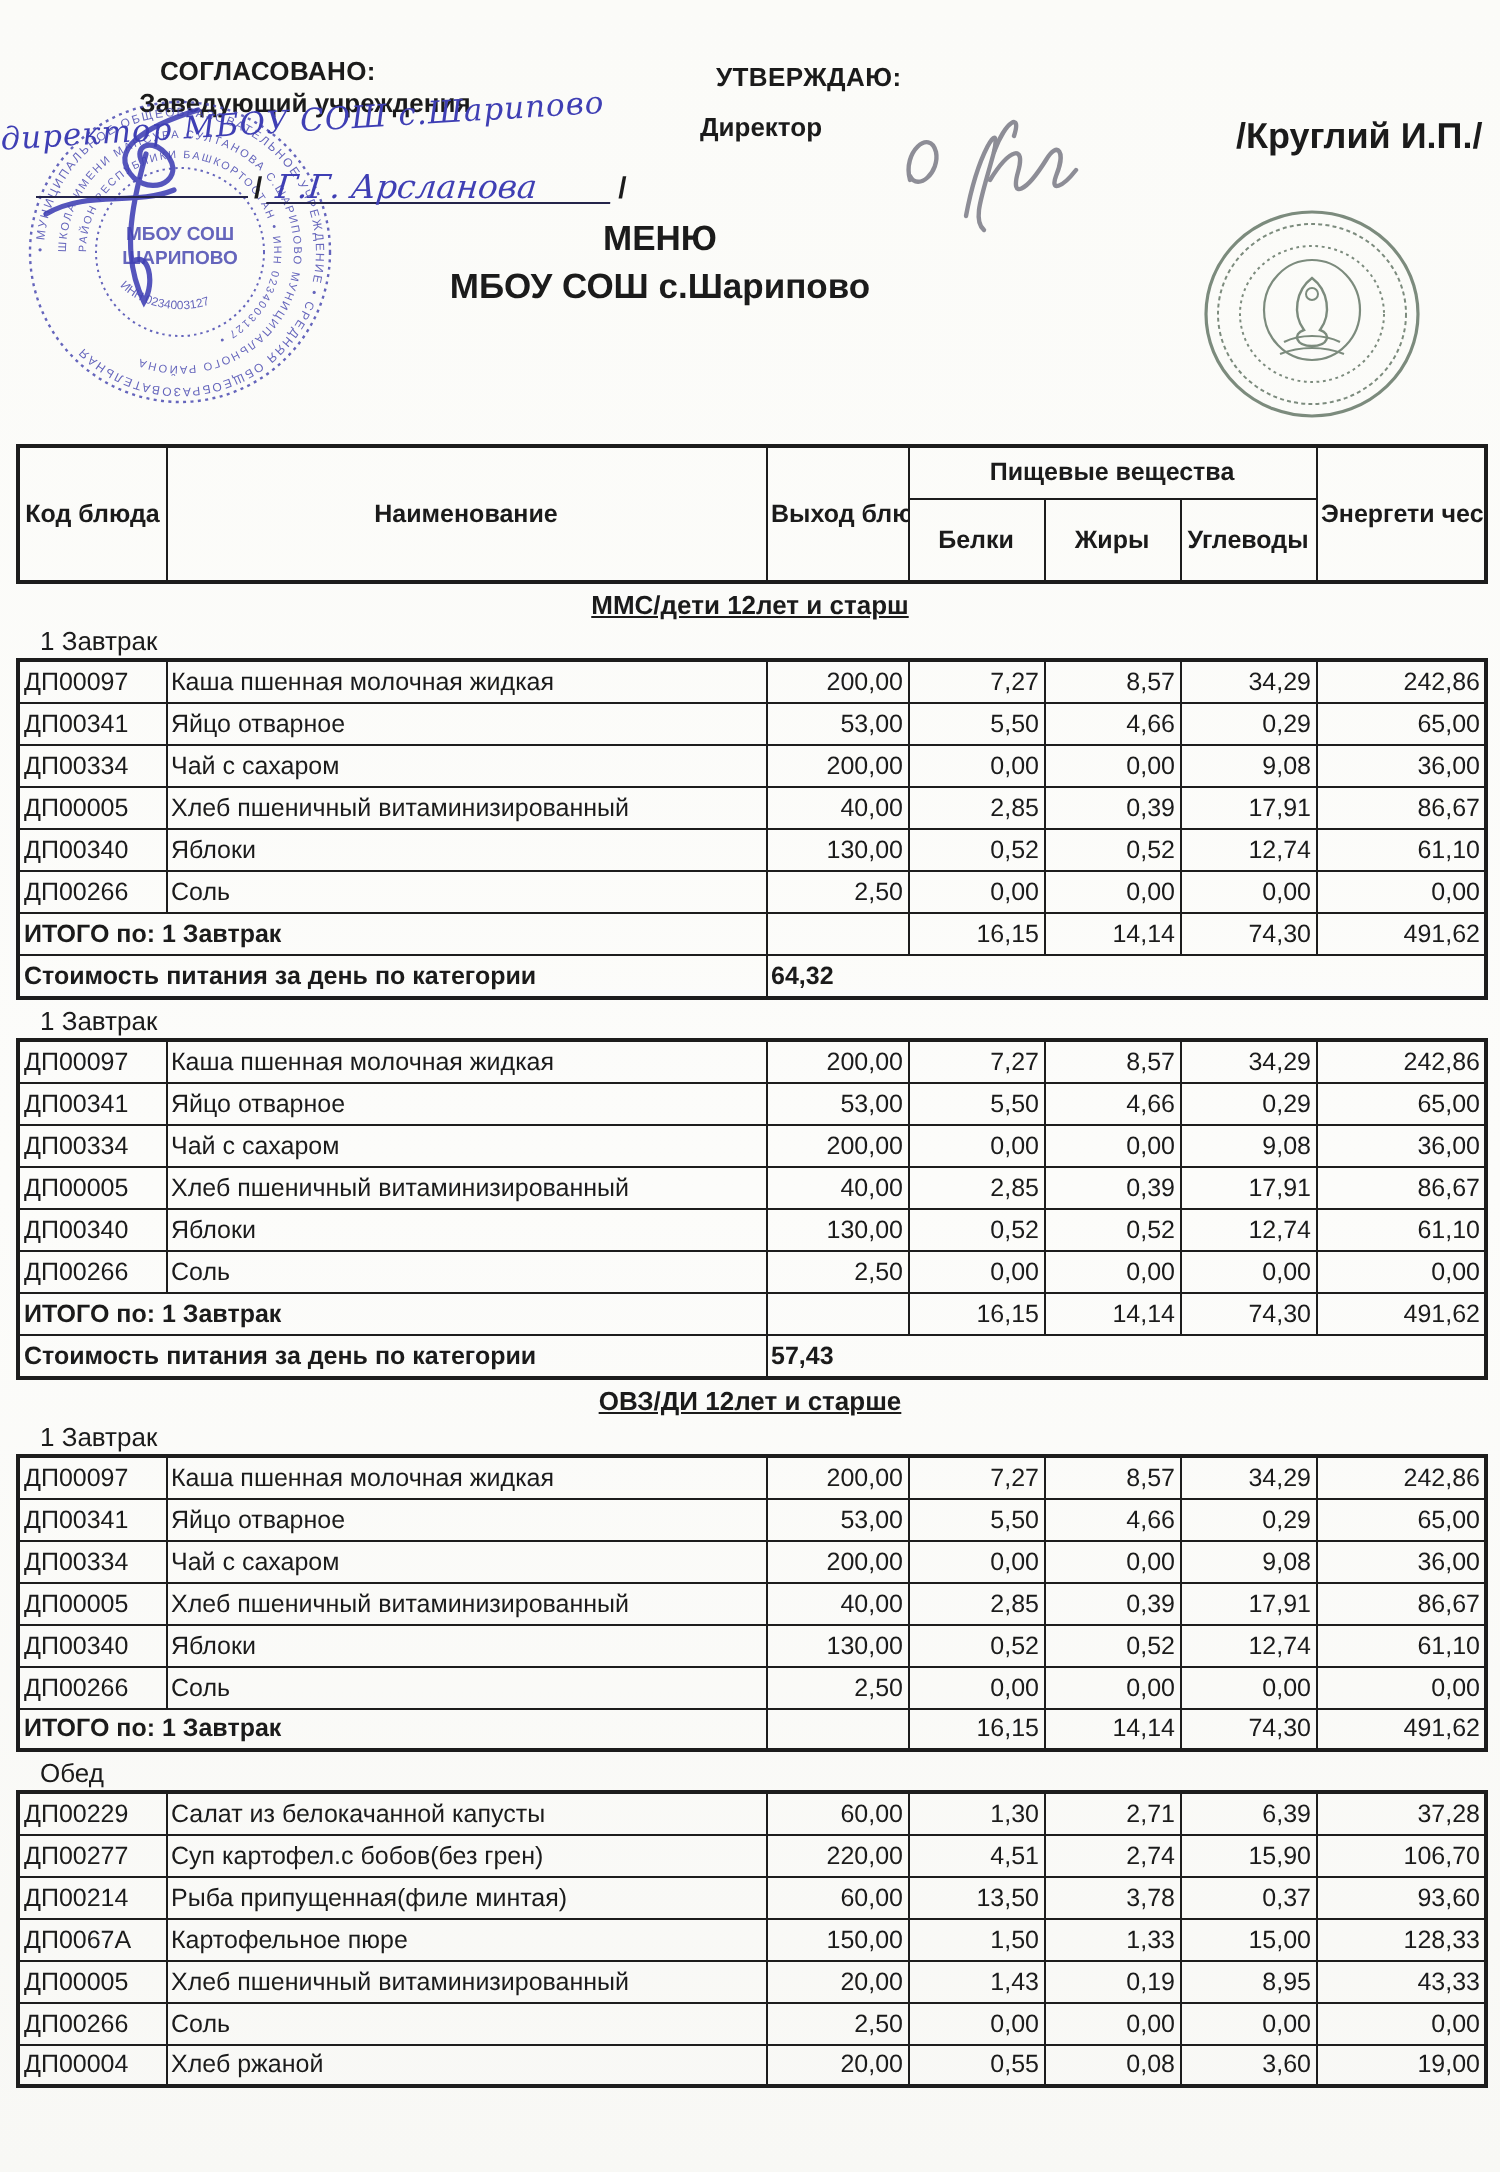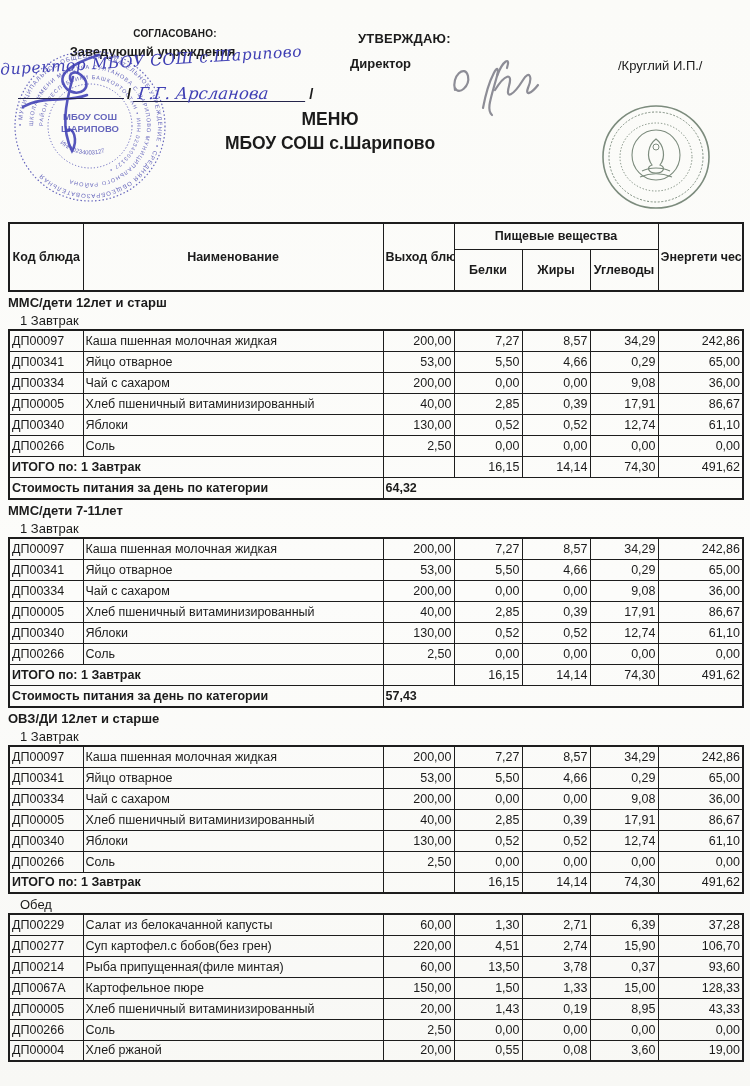--- a/index.html
+++ b/index.html
@@ -7,53 +7,53 @@
     --stamp-blue:#4545af; --hand-blue:#3f3fb4; --sig-gray:#8d8d96; --stamp-green:#5d705f;
   }
   html,body{margin:0;padding:0;}
   .page{
     position:relative;width:750px;height:1086px;overflow:hidden;
     background:linear-gradient(180deg,#fbfbf8 0%,#fcfcfa 55%,#f8f8f5 100%);
     font-family:"Liberation Sans",sans-serif;color:var(--ink);
   }
   .abs{position:absolute;}
   
-  .agreed-label{left:80px;top:28px;width:190px;text-align:center;font-size:10px;font-weight:bold;letter-spacing:.2px;}
+  .agreed-label{left:80px;top:28px;width:190px;text-align:left;font-size:13px;font-weight:bold;letter-spacing:.2px;}
   .agreed-role{left:50px;top:44px;width:205px;text-align:center;font-size:13px;font-weight:bold;}
   .hand-line1{
     left:0px;top:52px;width:290px;color:var(--hand-blue);
     font-family:"DejaVu Serif",serif;font-style:italic;font-size:15.5px;
     transform:rotate(-3.5deg);letter-spacing:.5px;white-space:nowrap;
   }
   .sign-line{left:18px;top:84px;height:20px;white-space:nowrap;font-size:14px;}
   .rule1{display:inline-block;width:106px;height:13px;border-bottom:1.6px solid #24244a;}
   .sig-slash{font-weight:bold;font-size:15px;padding:0 3px;}
   .name-script{
     display:inline-block;width:168px;height:17px;border-bottom:1.6px solid #24244a;
     color:var(--hand-blue);font-family:"DejaVu Serif",serif;font-style:italic;
     font-size:16.5px;transform:skewX(-6deg);padding-left:4px;white-space:nowrap;
   }
   .approve-label{left:358px;top:31px;font-size:13px;font-weight:bold;letter-spacing:.2px;}
   .approve-role{left:350px;top:56px;font-size:13px;font-weight:bold;}
-  .approve-name{left:618px;top:58px;font-size:13px;font-weight:normal;}
+  .approve-name{left:618px;top:58px;font-size:18px;font-weight:bold;}
   .doc-title{left:0;top:107px;width:660px;text-align:center;font-size:17.5px;font-weight:bold;line-height:24px;}
   
   .tables-zone{left:8px;top:222px;width:734px;}
   table.menu-table{border-collapse:collapse;table-layout:fixed;width:734px;border:2px solid var(--border);}
   table.menu-table td{border:1.6px solid var(--border);font-size:12.5px;padding:0 2px;overflow:hidden;white-space:nowrap;}
   .head-table td{font-weight:bold;text-align:center;font-size:13px;white-space:pre-line;line-height:1.12;vertical-align:middle;}
   .head-table .energy-cell{font-size:12.5px;}
   td.code{padding-left:4px;}
   td.nm{padding-left:5px;}
   td.num{text-align:right;padding-right:6px;}
   td.out{text-align:right;padding-right:22px;}
   td.total-label{font-weight:bold;}
   td.cost-label{font-weight:bold;font-size:14.5px;padding-left:5px;}
   td.cost-value{font-weight:bold;font-size:17px;padding-left:26px;}
-  .section-category{font-weight:bold;font-size:13px;margin-top:3px;height:15px;line-height:15px;}
+  .section-category{font-weight:bold;font-size:13px;text-align:center;margin-top:3px;height:15px;line-height:15px;text-decoration:underline;}
   .meal-label{font-weight:normal;font-size:13px;padding-left:12px;margin-top:3px;height:16px;line-height:16px;}
   svg{display:block;}
   .stamp-left{left:5px;top:38px;opacity:.82;}
   .stamp-right{left:596px;top:101px;opacity:.8;}
   .flourish{left:15px;top:45px;opacity:.88;}
   .dir-sign{left:445px;top:50px;}
 </style>
 </head>
 <body>
 
@@ -236,21 +236,20 @@
               <td class="num">14,14</td>
               <td class="num">74,30</td>
               <td class="num">491,62</td>
             </tr>
             <tr style="height: 22px;">
               <td class="cost-label" colspan="2">Стоимость питания за день по категории</td>
               <td class="cost-value" colspan="5">64,32</td>
             </tr>
           </tbody>
         </table>
-        <div class="section-category">ММС/дети 7-11лет</div>
         <div class="meal-label">1 Завтрак</div>
         <table class="menu-table">
           <colgroup>
             <col style="width: 74px;">
             <col style="width: 300px;">
             <col style="width: 71px;">
             <col style="width: 68px;">
             <col style="width: 68px;">
             <col style="width: 68px;">
             <col style="width: 85px;">

